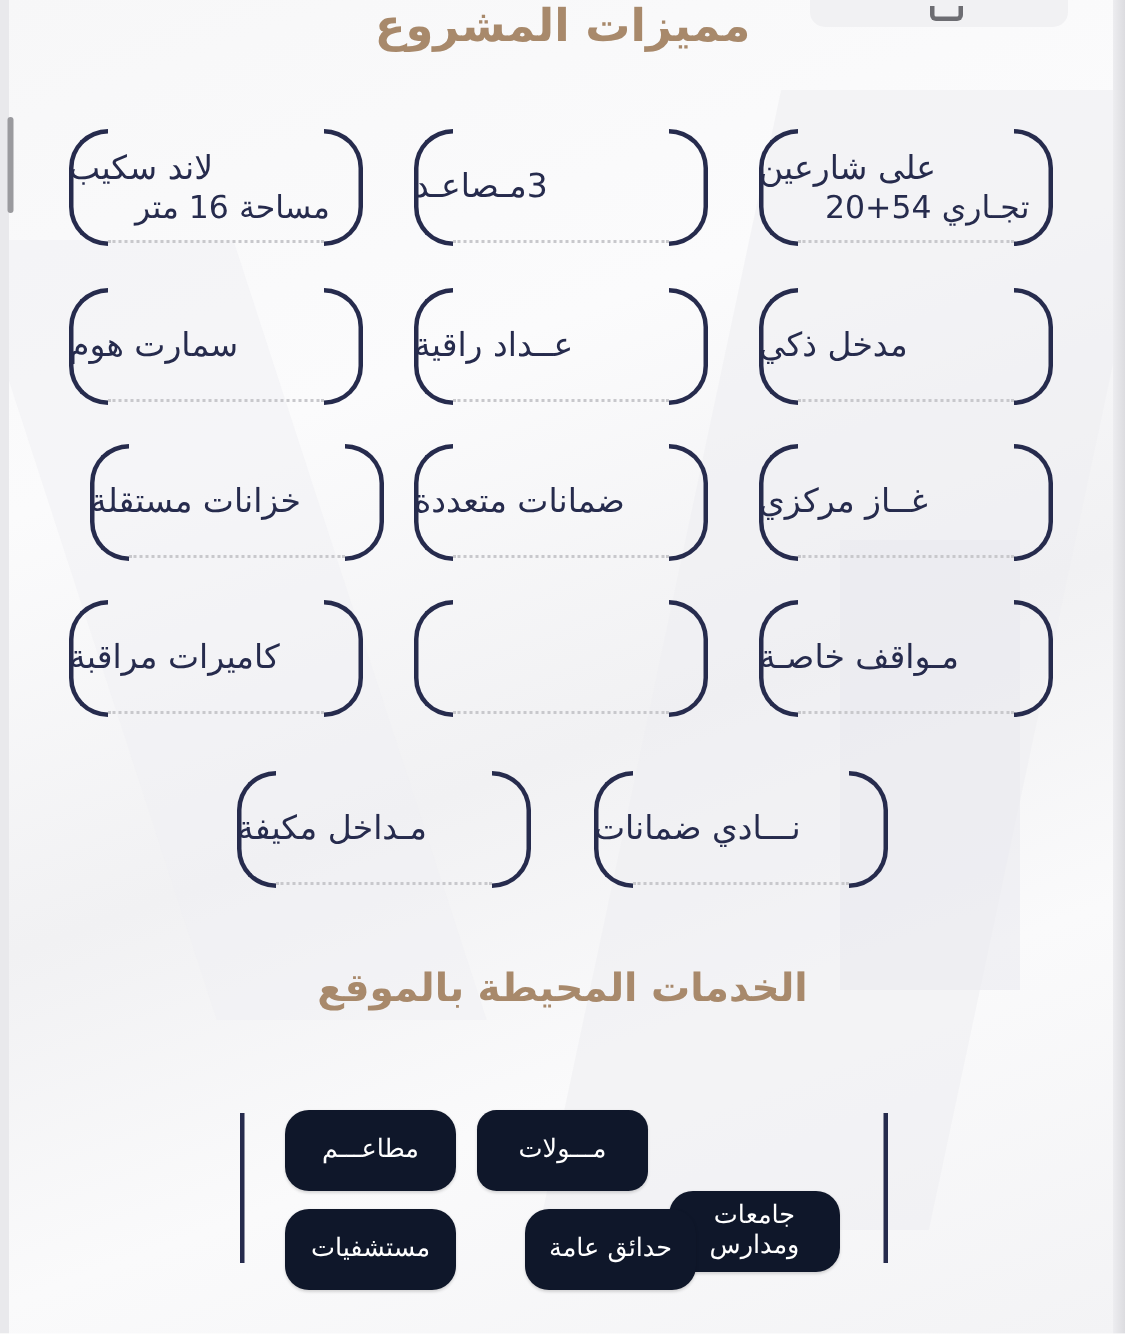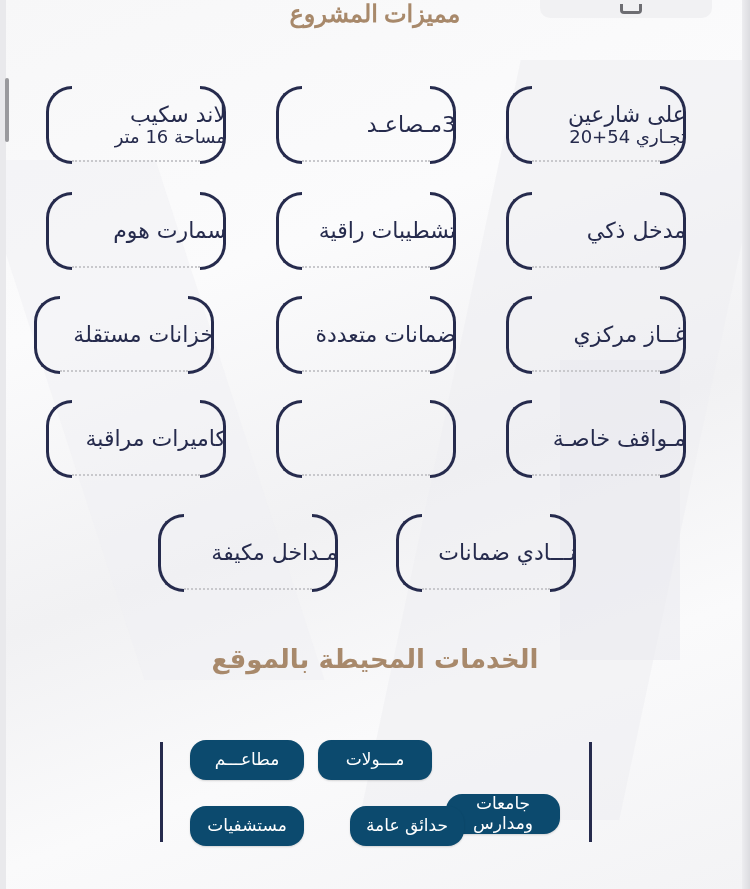--- a/index.html
+++ b/index.html
@@ -24,48 +24,48 @@
     display: flex; align-items: flex-end; justify-content: center; padding-bottom: 4px;
     color: #7a7a80; font-size: 14px; font-weight: bold;
   }
   .top-chip .chip-icon { width: 22px; height: 10px; border: 3px solid #6d6d72; border-top: none; border-radius: 0 0 4px 4px; margin-left: 10px; }
 
   .section-title {
     position: absolute; left: 0; width: 750px; text-align: center;
     color: #a8896b; font-family: "DejaVu Sans", sans-serif; font-weight: bold;
     direction: rtl;
   }
-  .title-features { top: 0px; font-size: 24px; font-family: Liberation Serif, serif; }
+  .title-features { top: 0px; font-size: 30px; }
   .title-services { top: 644px; font-size: 26px; }
 
   .feature {
-    position: absolute; width: 180px; height: 78px;
-    display: flex; flex-direction: column; align-items: flex-start; justify-content: center;
+    position: absolute; width: 196px; height: 78px;
+    display: flex; flex-direction: column; align-items: flex-end; justify-content: center;
     direction: rtl; text-align: center;
   }
   .feature .bracket {
     position: absolute; top: 0; width: 26px; height: 78px;
     border: 3px solid #262b4d;
   }
   .feature .bracket-right { right: 0; border-left: none; border-radius: 0 30px 30px 0; }
   .feature .bracket-left  { left: 0;  border-right: none; border-radius: 30px 0 0 30px; }
   .feature .dots {
     position: absolute; bottom: 2px; left: 26px; right: 26px; height: 0;
     border-bottom: 2px dotted #c8c8cc;
   }
   .feature .main-text { font-size: 22px; font-weight: normal; color: #262b4d; line-height: 1.15; white-space: nowrap; }
-  .feature .sub-text  { font-size: 18px; color: #262b4d; line-height: 1.15; white-space: nowrap; }
+  .feature .sub-text  { font-size: 21px; color: #262b4d; line-height: 1.15; white-space: nowrap; margin-left: 44px; }
 
   .services-wrap { position: absolute; left: 160px; top: 740px; width: 432px; height: 120px; }
   .vbar { position: absolute; top: 2px; width: 3px; height: 100px; background: #262b4d; }
   .vbar-left { left: 0; }
   .vbar-right { right: 0; }
   .svc {
-    position: absolute; width: 114px; height: 40px; border-radius: 16px;
-    background: #0c4a6e; color: #ffffff;
+    position: absolute; width: 114px; height: 54px; border-radius: 16px;
+    background: #0f172a; color: #ffffff;
     display: flex; align-items: center; justify-content: center; text-align: center;
     direction: rtl; font-size: 17px; line-height: 1.15;
     box-shadow: 0 1px 2px rgba(0,0,0,0.15);
   }
 </style>
 </head>
 <body>
 
 <div class="bg-shape bg-s1"></div>
 <div class="bg-shape bg-s2"></div>
@@ -105,42 +105,42 @@
 <div class="feature" style="left:506px; top:192px;">
   <span class="bracket bracket-right"></span>
   <span class="bracket bracket-left"></span>
   <span class="dots"></span>
   <span class="main-text">مدخل ذكي</span>
 </div>
 <div class="feature" style="left:276px; top:192px;">
   <span class="bracket bracket-right"></span>
   <span class="bracket bracket-left"></span>
   <span class="dots"></span>
-  <span class="main-text">تشطيبات راقية</span>
+  <span class="main-text">عــداد راقية</span>
 </div>
 <div class="feature" style="left:46px; top:192px;">
   <span class="bracket bracket-right"></span>
   <span class="bracket bracket-left"></span>
   <span class="dots"></span>
   <span class="main-text">سمارت هوم</span>
 </div>
 
 <div class="feature" style="left:506px; top:296px;">
   <span class="bracket bracket-right"></span>
   <span class="bracket bracket-left"></span>
   <span class="dots"></span>
   <span class="main-text">غــاز مركزي</span>
 </div>
 <div class="feature" style="left:276px; top:296px;">
   <span class="bracket bracket-right"></span>
   <span class="bracket bracket-left"></span>
   <span class="dots"></span>
   <span class="main-text">ضمانات متعددة</span>
 </div>
-<div class="feature" style="left:34px; top:296px;padding-left:30px;">
+<div class="feature" style="left:60px; top:296px;">
   <span class="bracket bracket-right"></span>
   <span class="bracket bracket-left"></span>
   <span class="dots"></span>
   <span class="main-text">خزانات مستقلة</span>
 </div>
 
 <div class="feature" style="left:506px; top:400px;">
   <span class="bracket bracket-right"></span>
   <span class="bracket bracket-left"></span>
   <span class="dots"></span>

